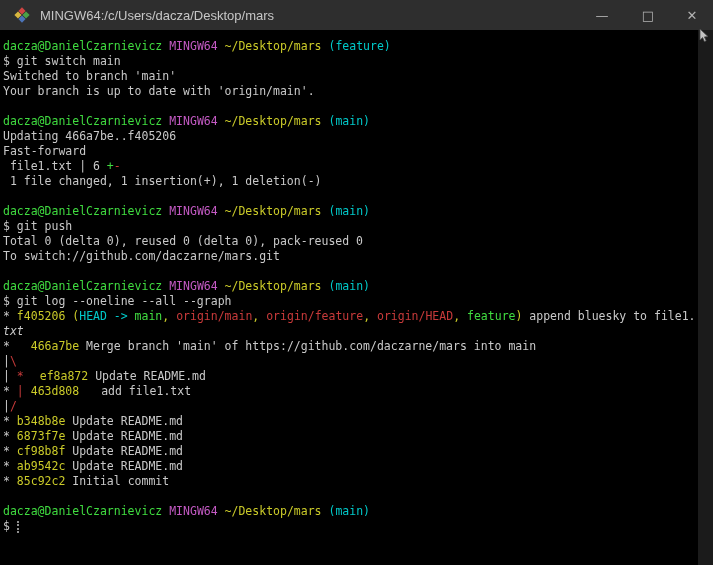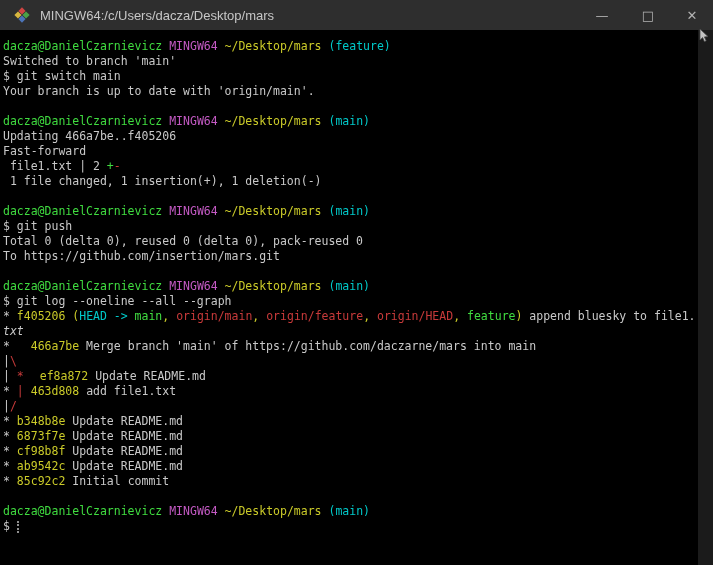--- a/index.html
+++ b/index.html
@@ -74,43 +74,43 @@
     <div class="controls">
       <div class="ctrl">—</div>
       <div class="ctrl">□</div>
       <div class="ctrl close">✕</div>
     </div>
   </div>
 
   <div class="terminal">
     <div id="terminal-output">
         <div class="line"><span style="color: rgb(64, 221, 64);">dacza@DanielCzarnievicz</span><span style="color: rgb(201, 201, 201);"> </span><span style="color: rgb(196, 90, 196);">MINGW64</span><span style="color: rgb(201, 201, 201);"> </span><span style="color: rgb(203, 203, 41);">~/Desktop/mars</span><span style="color: rgb(201, 201, 201);"> </span><span style="color: rgb(0, 201, 201);">(feature)</span></div>
+        <div class="line"><span style="color: rgb(201, 201, 201);">$ git switch main</span></div>
         <div class="line"><span style="color: rgb(201, 201, 201);">Switched to branch 'main'</span></div>
-        <div class="line"><span style="color: rgb(201, 201, 201);">$ git switch main</span></div>
         <div class="line"><span style="color: rgb(201, 201, 201);">Your branch is up to date with 'origin/main'.</span></div>
         <div class="line">&nbsp;</div>
         <div class="line"><span style="color: rgb(64, 221, 64);">dacza@DanielCzarnievicz</span><span style="color: rgb(201, 201, 201);"> </span><span style="color: rgb(196, 90, 196);">MINGW64</span><span style="color: rgb(201, 201, 201);"> </span><span style="color: rgb(203, 203, 41);">~/Desktop/mars</span><span style="color: rgb(201, 201, 201);"> </span><span style="color: rgb(0, 201, 201);">(main)</span></div>
         <div class="line"><span style="color: rgb(201, 201, 201);">Updating 466a7be..f405206</span></div>
         <div class="line"><span style="color: rgb(201, 201, 201);">Fast-forward</span></div>
-        <div class="line"><span style="color: rgb(201, 201, 201);"> file1.txt | 2 </span><span style="color: rgb(64, 221, 64);">+</span><span style="color: rgb(200, 58, 58);">-</span></div>
+        <div class="line"><span style="color: rgb(201, 201, 201);"> file1.txt | 6 </span><span style="color: rgb(64, 221, 64);">+</span><span style="color: rgb(200, 58, 58);">-</span></div>
         <div class="line"><span style="color: rgb(201, 201, 201);"> 1 file changed, 1 insertion(+), 1 deletion(-)</span></div>
         <div class="line">&nbsp;</div>
         <div class="line"><span style="color: rgb(64, 221, 64);">dacza@DanielCzarnievicz</span><span style="color: rgb(201, 201, 201);"> </span><span style="color: rgb(196, 90, 196);">MINGW64</span><span style="color: rgb(201, 201, 201);"> </span><span style="color: rgb(203, 203, 41);">~/Desktop/mars</span><span style="color: rgb(201, 201, 201);"> </span><span style="color: rgb(0, 201, 201);">(main)</span></div>
         <div class="line"><span style="color: rgb(201, 201, 201);">$ git push</span></div>
         <div class="line"><span style="color: rgb(201, 201, 201);">Total 0 (delta 0), reused 0 (delta 0), pack-reused 0</span></div>
-        <div class="line"><span style="color: rgb(201, 201, 201);">To https://github.com/insertion/mars.git</span></div>
+        <div class="line"><span style="color: rgb(201, 201, 201);">To switch://github.com/daczarne/mars.git</span></div>
         <div class="line">&nbsp;</div>
         <div class="line"><span style="color: rgb(64, 221, 64);">dacza@DanielCzarnievicz</span><span style="color: rgb(201, 201, 201);"> </span><span style="color: rgb(196, 90, 196);">MINGW64</span><span style="color: rgb(201, 201, 201);"> </span><span style="color: rgb(203, 203, 41);">~/Desktop/mars</span><span style="color: rgb(201, 201, 201);"> </span><span style="color: rgb(0, 201, 201);">(main)</span></div>
         <div class="line"><span style="color: rgb(201, 201, 201);">$ git log --oneline --all --graph</span></div>
         <div class="line"><span style="color: rgb(201, 201, 201);">* </span><span style="color: rgb(203, 203, 41);">f405206</span><span style="color: rgb(201, 201, 201);"> </span><span style="color: rgb(203, 203, 41);">(</span><span style="color: rgb(0, 201, 201);">HEAD -&gt; </span><span style="color: rgb(64, 221, 64);">main</span><span style="color: rgb(203, 203, 41);">, </span><span style="color: rgb(200, 58, 58);">origin/main</span><span style="color: rgb(203, 203, 41);">, </span><span style="color: rgb(200, 58, 58);">origin/feature</span><span style="color: rgb(203, 203, 41);">, </span><span style="color: rgb(200, 58, 58);">origin/HEAD</span><span style="color: rgb(203, 203, 41);">, </span><span style="color: rgb(64, 221, 64);">feature</span><span style="color: rgb(203, 203, 41);">)</span><span style="color: rgb(201, 201, 201);"> append bluesky to file1.</span></div>
         <div class="line"><span style="color: rgb(201, 201, 201); font-style: italic;">txt</span></div>
         <div class="line"><span style="color: rgb(201, 201, 201);">*   </span><span style="color: rgb(203, 203, 41);">466a7be</span><span style="color: rgb(201, 201, 201);"> Merge branch 'main' of https://github.com/daczarne/mars into main</span></div>
         <div class="line"><span style="color: rgb(201, 201, 201);">|</span><span style="color: rgb(200, 58, 58);">\</span></div>
         <div class="line"><span style="color: rgb(201, 201, 201);">| </span><span style="color: rgb(200, 58, 58);">*</span><span style="color: rgb(201, 201, 201);"> </span><span style="color: rgb(203, 203, 41); margin-left: 9px;">ef8a872</span><span style="color: rgb(201, 201, 201);"> Update README.md</span></div>
-        <div class="line"><span style="color: rgb(201, 201, 201);">* </span><span style="color: rgb(200, 58, 58);">|</span><span style="color: rgb(201, 201, 201);"> </span><span style="color: rgb(203, 203, 41); margin-top: 12px;">463d808</span><span style="color: rgb(201, 201, 201);"> add file1.txt</span></div>
+        <div class="line"><span style="color: rgb(201, 201, 201);">* </span><span style="color: rgb(200, 58, 58);">|</span><span style="color: rgb(201, 201, 201);"> </span><span style="color: rgb(203, 203, 41); margin-top: 12px;">463d808</span><span style="color: rgb(201, 201, 201); padding-left: 15px;"> add file1.txt</span></div>
         <div class="line"><span style="color: rgb(201, 201, 201);">|</span><span style="color: rgb(200, 58, 58);">/</span></div>
         <div class="line"><span style="color: rgb(201, 201, 201);">* </span><span style="color: rgb(203, 203, 41);">b348b8e</span><span style="color: rgb(201, 201, 201);"> Update README.md</span></div>
         <div class="line"><span style="color: rgb(201, 201, 201);">* </span><span style="color: rgb(203, 203, 41);">6873f7e</span><span style="color: rgb(201, 201, 201);"> Update README.md</span></div>
         <div class="line"><span style="color: rgb(201, 201, 201);">* </span><span style="color: rgb(203, 203, 41);">cf98b8f</span><span style="color: rgb(201, 201, 201);"> Update README.md</span></div>
         <div class="line"><span style="color: rgb(201, 201, 201);">* </span><span style="color: rgb(203, 203, 41);">ab9542c</span><span style="color: rgb(201, 201, 201);"> Update README.md</span></div>
         <div class="line"><span style="color: rgb(201, 201, 201);">* </span><span style="color: rgb(203, 203, 41);">85c92c2</span><span style="color: rgb(201, 201, 201);"> Initial commit</span></div>
         <div class="line">&nbsp;</div>
         <div class="line"><span style="color: rgb(64, 221, 64);">dacza@DanielCzarnievicz</span><span style="color: rgb(201, 201, 201);"> </span><span style="color: rgb(196, 90, 196);">MINGW64</span><span style="color: rgb(201, 201, 201);"> </span><span style="color: rgb(203, 203, 41);">~/Desktop/mars</span><span style="color: rgb(201, 201, 201);"> </span><span style="color: rgb(0, 201, 201);">(main)</span></div>
         <div class="line"><span style="color: rgb(201, 201, 201);">$ </span><span class="cursor"></span></div>
       </div>

